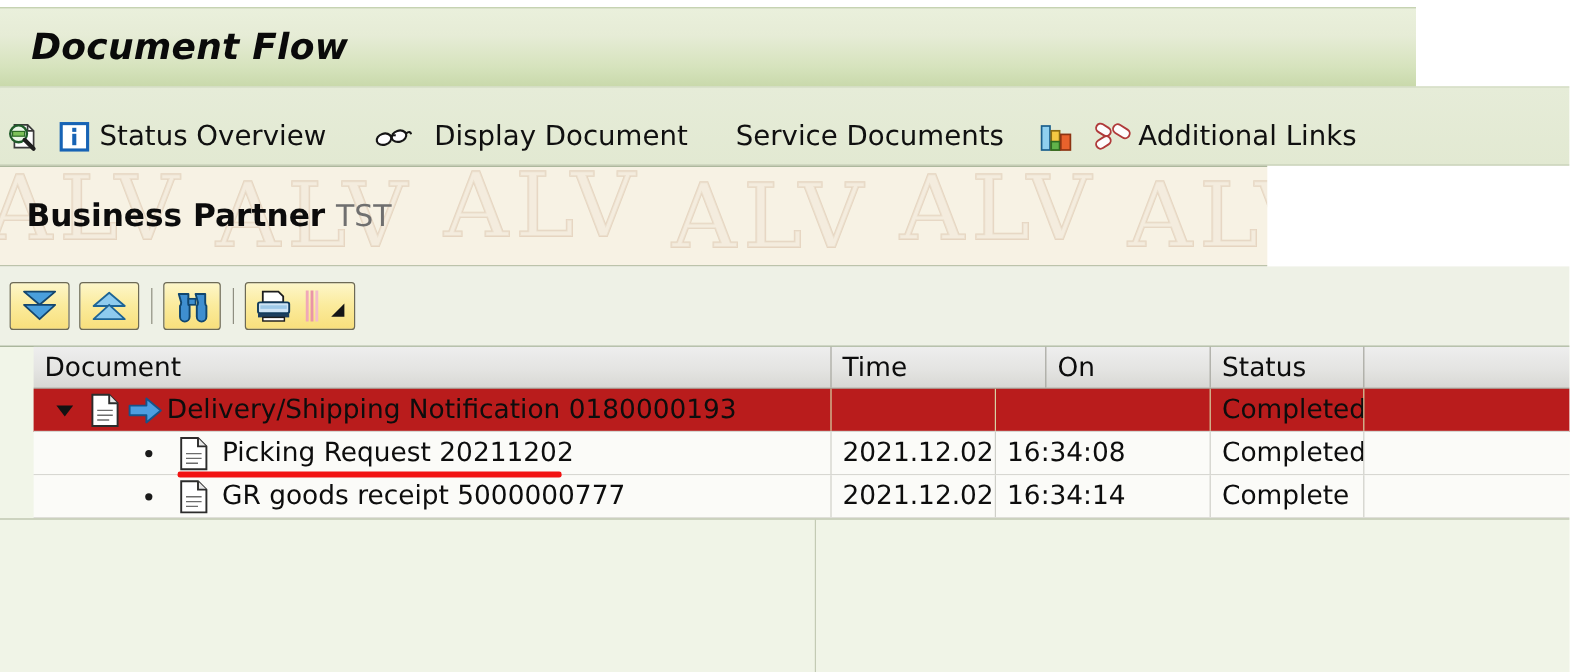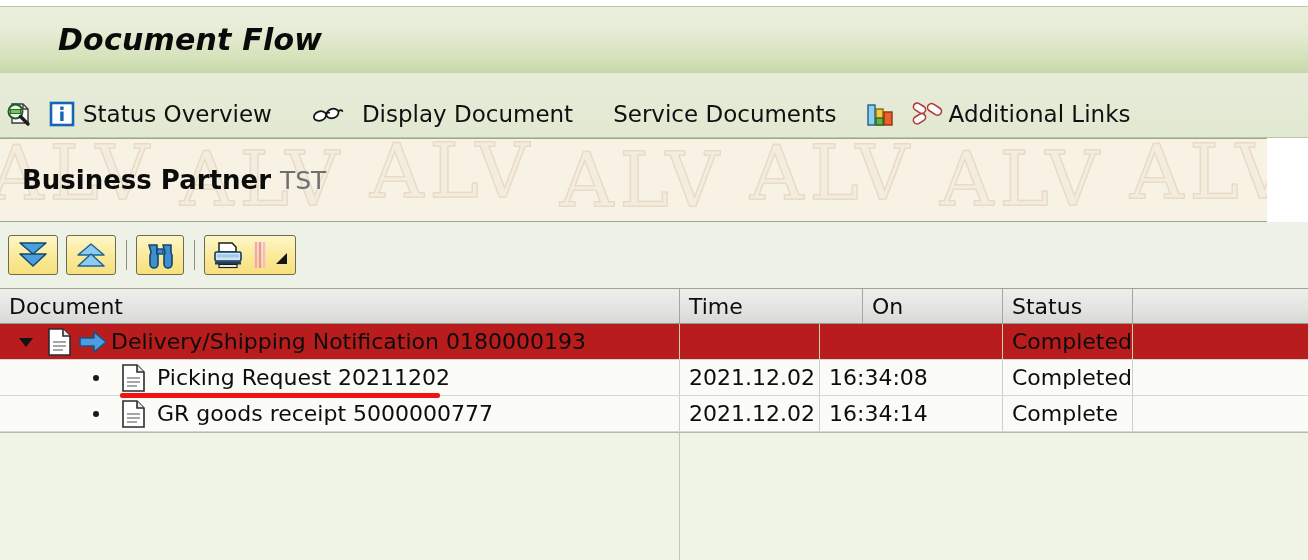--- a/index.html
+++ b/index.html
@@ -12,24 +12,24 @@
   }
   #app {
     position: relative;
     width: 1308px; height: 560px;
     background: #ffffff;
   }
 
   
   .titlebar {
     position: absolute; left: 0; top: 6px;
-    width: 1308px; height: 66px;
+    width: 1180px; height: 66px;
     background: linear-gradient(to bottom, #eaf0dc 0%, #e6ecd6 35%, #d6e3bd 75%, #c9d9ab 100%);
     border-top: 1px solid #b9c9a0;
-    display: flex; align-items: center; padding-left: 32px;
+    display: flex; align-items: center;
   }
   .titlebar-text {
     margin-left: 26px;
     font-size: 30px;
     font-weight: bold;
     font-style: italic;
     color: #0a0a0a;
     letter-spacing: .2px;
     font-family: "DejaVu Sans", "Liberation Sans", sans-serif;
   }
@@ -55,21 +55,21 @@
     white-space: nowrap;
   }
   .tb-gap-lg { width: 34px; }
   .tb-gap-md { width: 22px; }
   .tb-gap-sm { width: 10px; }
   .ic { display: inline-block; flex: none; line-height: 0; }
 
   
   .alvband {
     position: absolute; left: 0; top: 138px;
-    width: 1267px; height: 84px;
+    width: 1056px; height: 84px;
     background: #f7f2e4;
     border-top: 1px solid #9aa98a;
     border-bottom: 1px solid #9aa98a;
     overflow: hidden;
     padding-left: 28px;
   }
   .alvband .wm { position: absolute; left: 0; top: 0; width: 1308px; height: 84px; opacity: .85; }
   .bp-text {
     position: absolute; left: 22px; top: 50%;
     transform: translateY(-50%);
@@ -107,20 +107,21 @@
     background: #8e8e80;
     margin: 0 9px 0 2px;
   }
 
   
   .grid {
     position: absolute; left: 0; top: 288px;
     width: 1308px; height: 272px;
     background: #f1f5e8;
     border-top: 1px solid #9aa98a;
+    padding-left: 28px;
   }
   .hdr {
     display: flex;
     height: 35px;
     background: linear-gradient(to bottom, #eeeeee 0%, #e4e4e2 55%, #d8d8d4 100%);
     border-bottom: 1px solid #9a9a92;
   }
   .hdr .cell {
     display: flex; align-items: center;
     padding-left: 9px;

